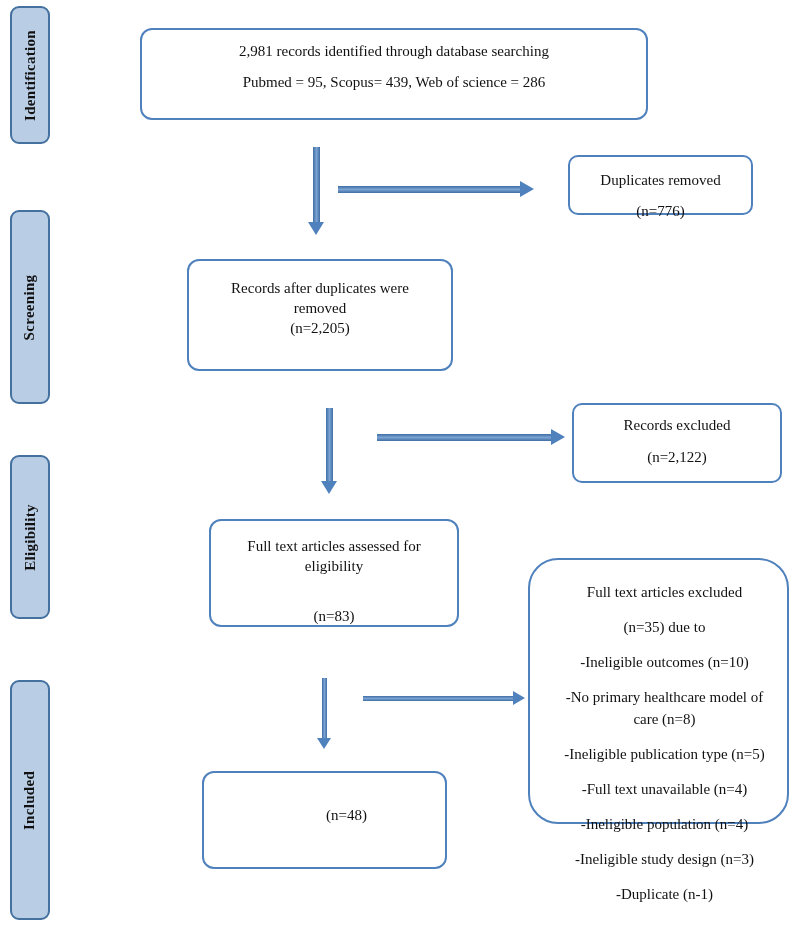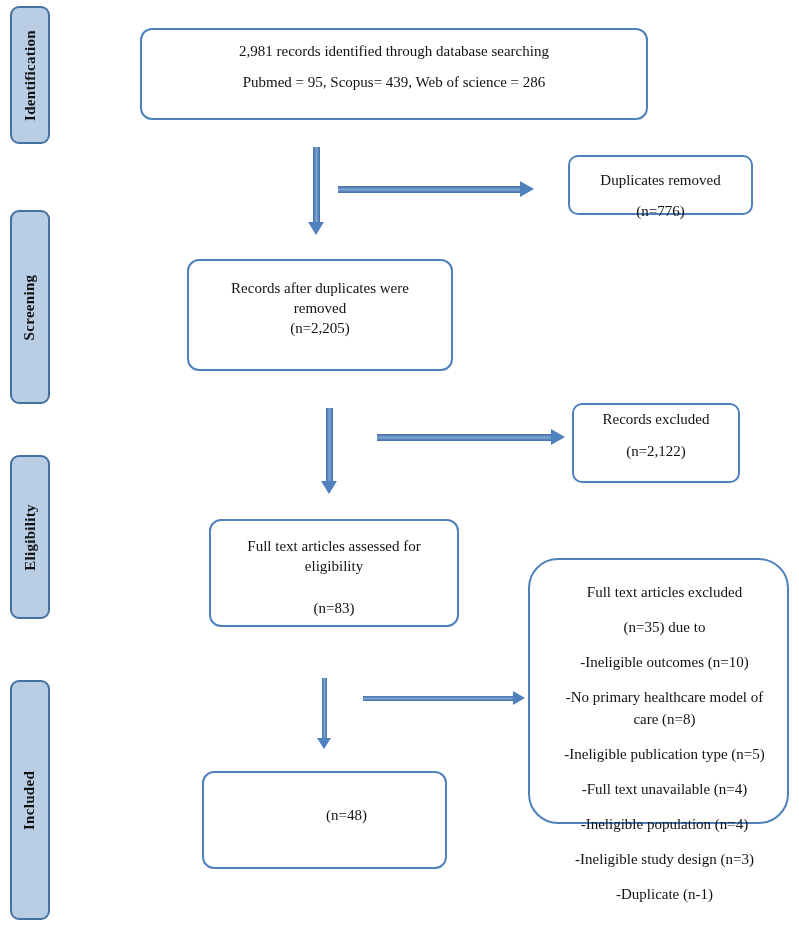--- a/index.html
+++ b/index.html
@@ -40,25 +40,25 @@
     box-sizing:border-box;
     font-size:15px;line-height:20px;text-align:center;
   }
   .b-identified{left:140px;top:28px;width:508px;height:92px;border-radius:12px;padding-top:11px;}
   .b-identified .ttl{margin-bottom:11px;}
   .b-duplicates{left:542px;top:155px;width:185px;height:60px;border-radius:10px;padding-top:13px;margin-left:26px;}
   .b-duplicates .cnt{margin-top:11px;}
   .b-afterdup{left:187px;top:259px;width:266px;height:112px;border-radius:12px;padding-top:17px;}
   .b-afterdup .lbl{width:232px;margin:0 auto;text-align:center;}
   .b-afterdup .cnt{}
-  .b-recexcl{left:572px;top:403px;width:168px;height:80px;border-radius:10px;padding-top:4px;}
+  .b-recexcl{left:572px;top:403px;width:210px;height:80px;border-radius:10px;padding-top:10px;}
   .b-recexcl .cnt{margin-top:12px;}
   .b-assessed{left:209px;top:519px;width:250px;height:108px;border-radius:12px;padding-top:15px;}
   .b-assessed .lbl{width:232px;margin:0 auto;}
-  .b-assessed .cnt{margin-top:22px;}
+  .b-assessed .cnt{margin-top:30px;}
   .b-ftexcl{
     left:528px;top:558px;width:261px;height:266px;border-radius:30px;
     text-align:center;padding:21px 14px 0 26px;line-height:22px;
   }
   .b-ftexcl p{margin:0 0 13px 0;}
   .b-included{left:202px;top:771px;width:245px;height:98px;border-radius:12px;padding-top:18px;}
   .b-included .cnt{margin-top:14px;padding-left:44px;}
 
   
   .shaft-v{position:absolute;background:linear-gradient(to right,#3f6da3,#7aa3d4 50%,#3f6da3);}

